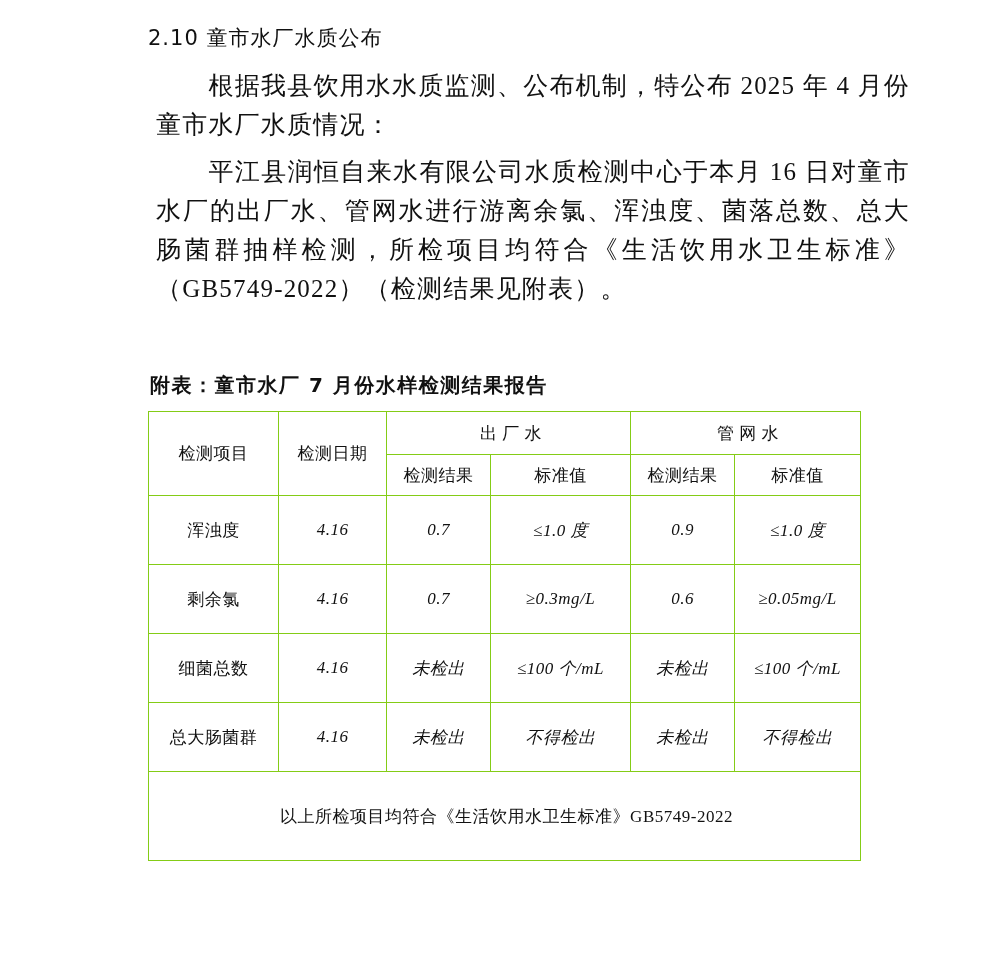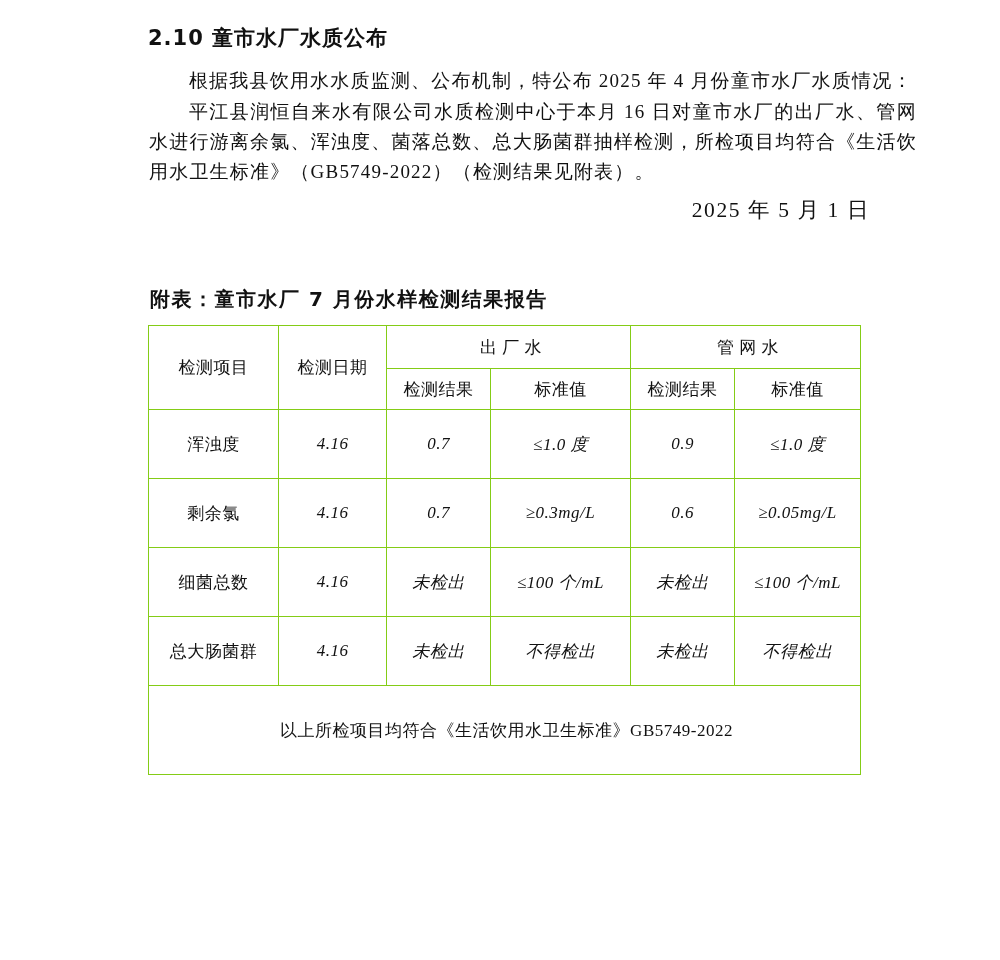--- a/index.html
+++ b/index.html
@@ -17,33 +17,33 @@
   }
   .page {
     width: 1000px;
     height: 960px;
     box-sizing: border-box;
     padding: 18px 72px 0 148px;
     position: relative;
   }
   .doc-title {
     font-family: "DejaVu Sans", "Liberation Sans", sans-serif;
-    font-weight: bold;
+    font-weight: normal;
     font-size: 21px;
     letter-spacing: 1px;
     margin: 6px 0 14px 0;
     color: #111;
   }
   .para {
-    font-size: 19px;
-    line-height: 30px;
+    font-size: 25px;
+    line-height: 39px;
     text-align: justify;
     text-justify: inter-ideograph;
     letter-spacing: 1.2px;
-    margin: 1px;
+    margin: 8px;
     padding-right: 10px;
   }
   .indent {
     text-indent: 2.1em;
   }
   .right-line {
     font-size: 21.5px;
     line-height: 39px;
     letter-spacing: 1.6px;
     text-align: right;
@@ -116,21 +116,20 @@
 </head>
 <body>
 
 <div class="page">
 
   <h1 class="doc-title">2.10  童市水厂水质公布</h1>
 
   <p class="para indent">根据我县饮用水水质监测、公布机制，特公布 2025 年 4 月份童市水厂水质情况：</p>
   <p class="para indent">平江县润恒自来水有限公司水质检测中心于本月 16 日对童市水厂的出厂水、管网水进行游离余氯、浑浊度、菌落总数、总大肠菌群抽样检测，所检项目均符合《生活饮用水卫生标准》（GB5749-2022）（检测结果见附表）。</p>
 
-  <div class="right-line">2025 年 5 月 1 日</div>
 
   <div class="spacer-1"></div>
 
   <h2 class="table-caption">附表：童市水厂 7 月份水样检测结果报告</h2>
 
   <table class="report">
     <colgroup>
       <col class="col-item">
         <col class="col-date">
       <col class="col-r1">

